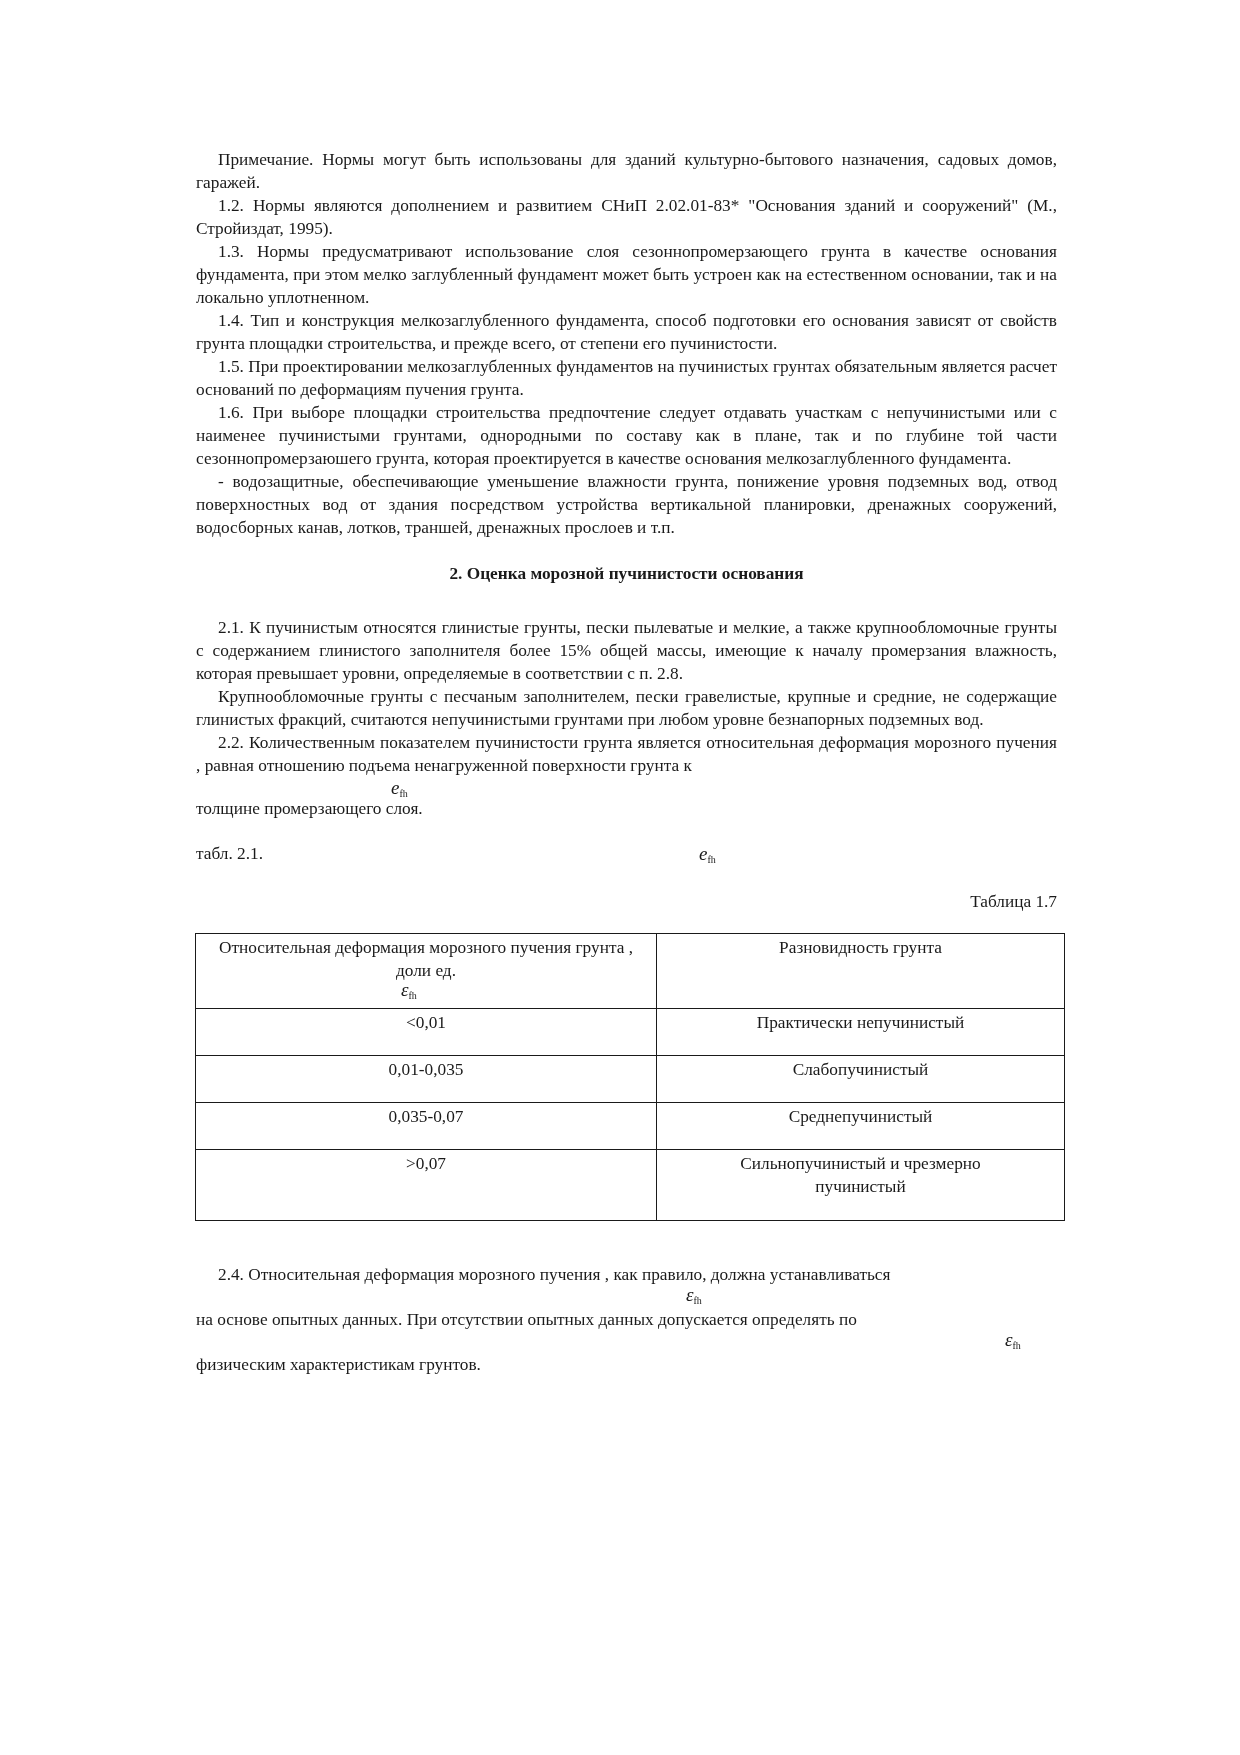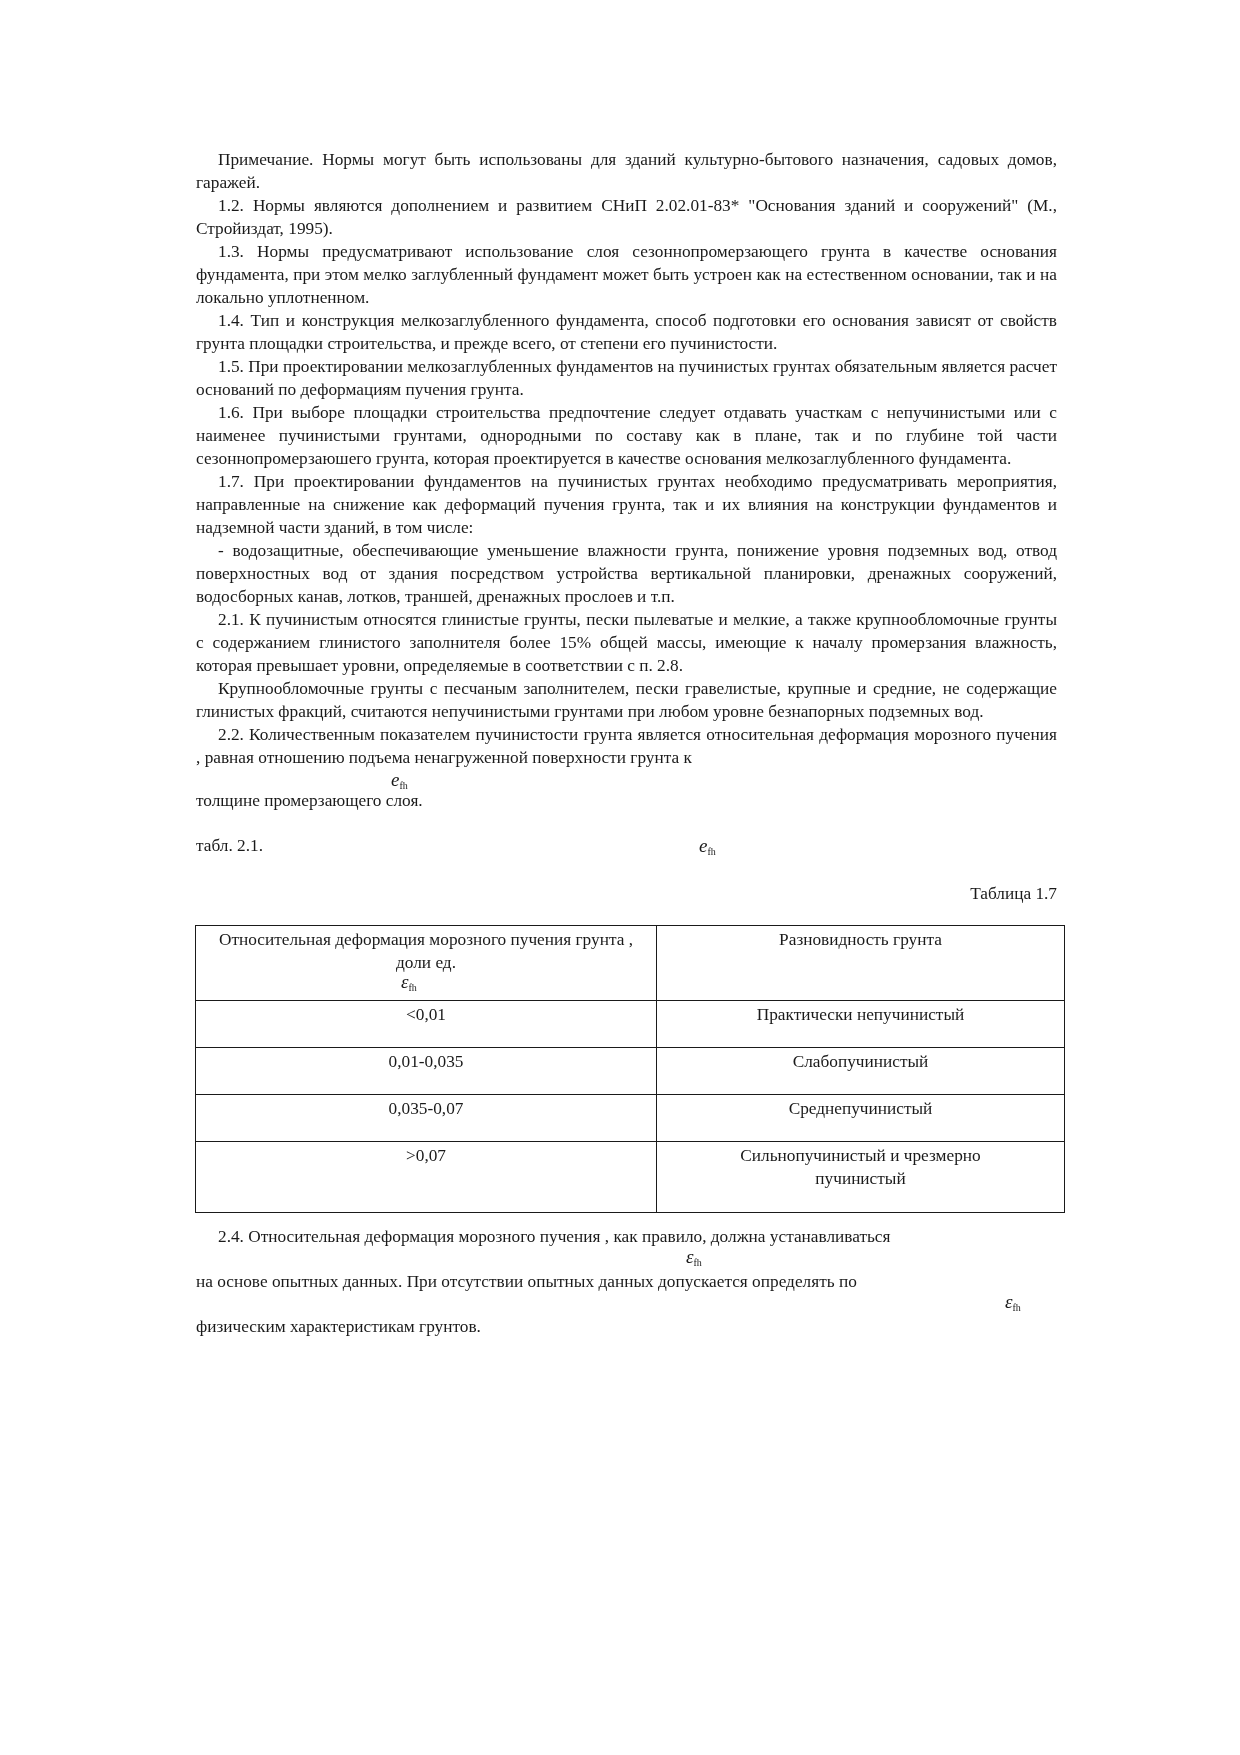--- a/index.html
+++ b/index.html
@@ -13,35 +13,35 @@
   .sym sub { font-size:10px; font-style:normal; vertical-align:-3px; }
   .rel { position:relative; }
   .caption { text-align:right; text-indent:0; margin-top:25px; }
   table { border-collapse:collapse; margin-top:20px; margin-left:-1px; width:870px;padding-left:26px; }
   td { border:1.5px solid #1a1a1a; vertical-align:top; text-align:center; font-size:17.3px;
        line-height:23px; padding:2px 6px 0 6px; }
   td.c1 { width:448px; }
   tr.r { height:47px; }
   tr.hdr { height:75px; }
   tr.last { height:71px; }
-  .after { margin-top:12px; }
+  .after { margin-top:42px; }
 </style>
 </head>
 <body>
 
 <div class="page">
   <p>Примечание. Нормы могут быть использованы для зданий культурно-бытового назначения, садовых домов, гаражей.</p>
   <p>1.2. Нормы являются дополнением и развитием СНиП 2.02.01-83* "Основания зданий и сооружений" (М., Стройиздат, 1995).</p>
   <p>1.3. Нормы предусматривают использование слоя сезоннопромерзающего грунта в качестве основания фундамента, при этом мелко заглубленный фундамент может быть устроен как на естественном основании, так и на локально уплотненном.</p>
   <p>1.4. Тип и конструкция мелкозаглубленного фундамента, способ подготовки его основания зависят от свойств грунта площадки строительства, и прежде всего, от степени его пучинистости.</p>
   <p>1.5. При проектировании мелкозаглубленных фундаментов на пучинистых грунтах обязательным является расчет оснований по деформациям пучения грунта.</p>
   <p>1.6. При выборе площадки строительства предпочтение следует отдавать участкам с непучинистыми или с наименее пучинистыми грунтами, однородными по составу как в плане, так  и по глубине той части сезоннопромерзаюшего грунта, которая проектируется в качестве основания мелкозаглубленного фундамента.</p>
-  <p>1.7. При проектировании фундаментов на пучинистых грунтах необходимо предусматривать мероприятия, направленные на снижение как деформаций пучения грунта, так и их влияния на конструкции фундаментов и надземной части зданий, в том числе:</p>
   <p>- водозащитные, обеспечивающие уменьшение влажности грунта, понижение уровня подземных вод, отвод поверхностных вод от здания посредством устройства вертикальной планировки, дренажных сооружений, водосборных канав, лотков, траншей, дренажных прослоев и т.п.</p>
 
+  <p class="heading">2. Оценка морозной пучинистости основания</p>
 
   <p>2.1. К пучинистым относятся глинистые грунты, пески пылеватые и мелкие, а также крупнообломочные грунты с содержанием глинистого заполнителя более 15% общей массы, имеющие к началу промерзания влажность, которая превышает уровни, определяемые в соответствии с п. 2.8.</p>
   <p>Крупнообломочные грунты с песчаным заполнителем, пески гравелистые, крупные и средние, не содержащие глинистых фракций, считаются непучинистыми грунтами при любом уровне безнапорных подземных вод.</p>
 
   <div class="rel">
     <p>2.2. Количественным показателем пучинистости грунта является относительная деформация морозного пучения     , равная отношению подъема ненагруженной поверхности грунта к</p>
     <span class="sym" style="left:195px; top:47px;"><span>e</span><sub>fh</sub></span>
     <div style="height:20px"></div>
     <p class="noindent">толщине промерзающего слоя.</p>
   </div>

